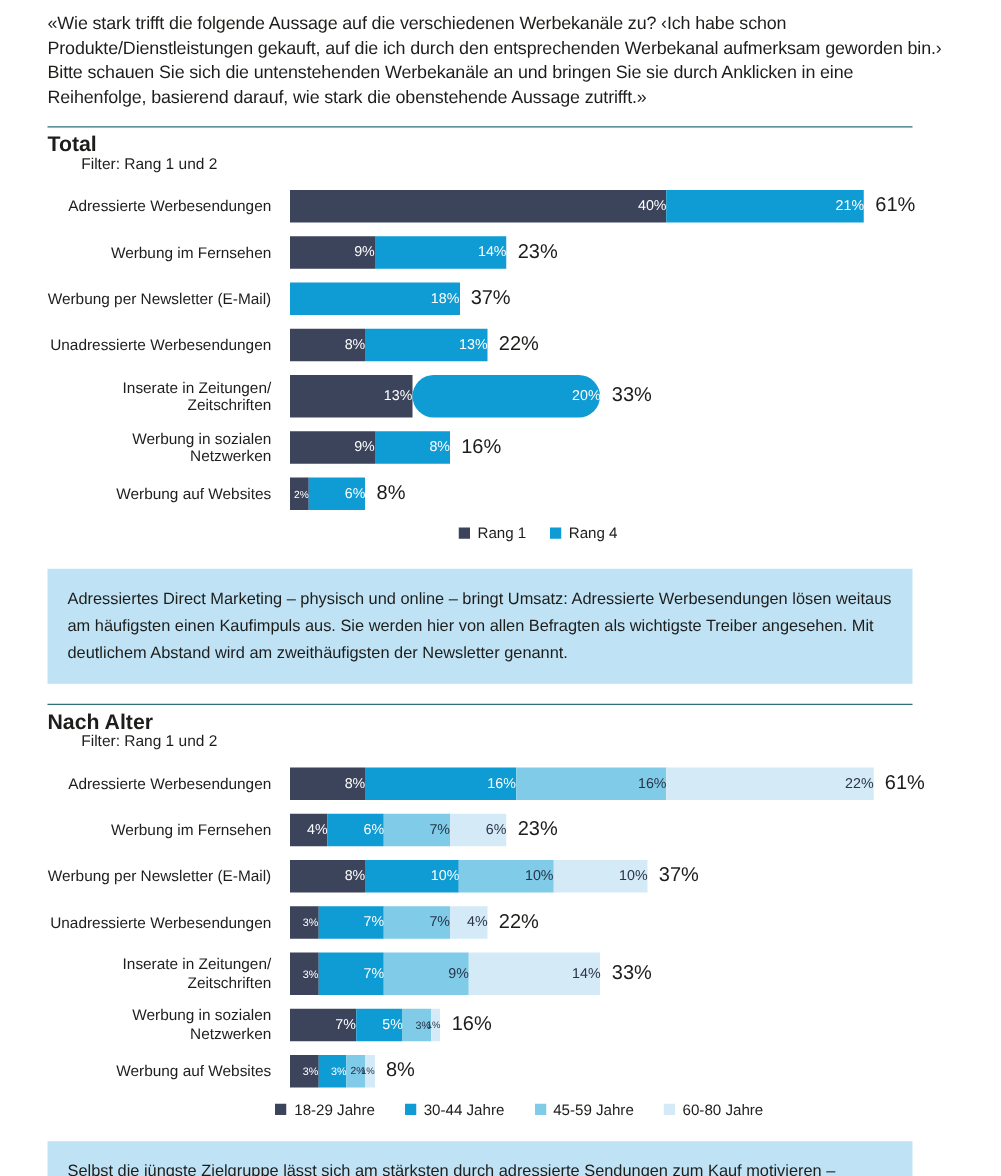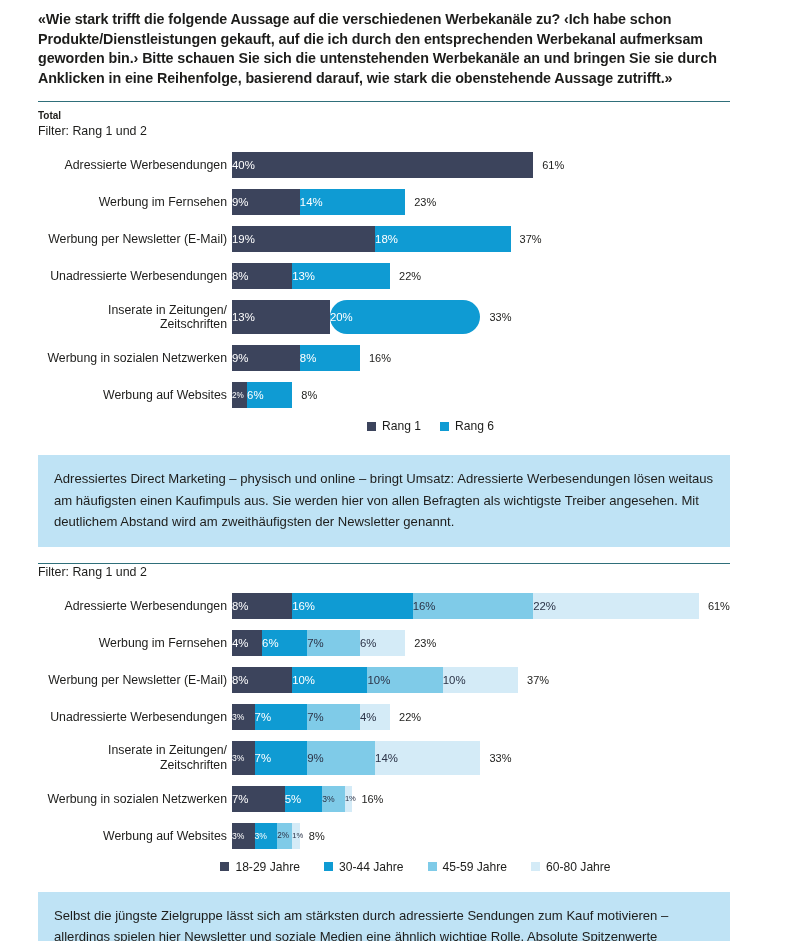--- a/index.html
+++ b/index.html
@@ -13,99 +13,100 @@
     overflow: hidden;
   }
   .page { position: relative; width: 801px; height: 941px; padding: 0; }
 
   
   .intro {
     margin: 10px 38px 0 38px;
   }
   .intro-question {
     font-size: 14.3px;
-    font-weight: bold;
+    font-weight: normal;
     line-height: 19.6px;
     letter-spacing: -0.1px;
     color: #1d1d1b;
   }
   .intro-scale {
     margin-top: 7px;
     font-size: 12.3px;
     line-height: 15px;
     color: #1d1d1b;
   }
 
   
   .section { margin: 0 38px; }
   .rule {
     height: 1px;
     background: #2f6f7a;
     margin-top: 13px;
     width: 692px;
   }
   .sec-title {
-    font-size: 10px;
+    font-size: 17px;
     font-weight: bold;
     margin-top: 7px;
     line-height: 14px;
   }
   .sec-filter {
     font-size: 12.4px;
     line-height: 15px;
     margin-top: 1px;
+    margin-left: 27px;
   }
 
   
   .chart { margin-top: 13px; }
   .row {
     display: flex;
     align-items: center;
     height: 26px;
     margin-bottom: 11px;
   }
   .row.tall { height: 34px; }
   .rowlabel {
     width: 194px;
     flex: 0 0 194px;
     text-align: right;
-    padding-right: 5px;
+    padding-right: 15px;
     font-size: 12.3px;
     line-height: 14.5px;
     color: #1d1d1b;
     white-space: pre-line;
   }
   .bars {
     position: relative;
     flex: 1 1 auto;
     height: 100%;
     display: flex;
     align-items: stretch;
   }
   .seg {
     height: 100%;
     display: flex;
     align-items: center;
-    justify-content: flex-start;
+    justify-content: flex-end;
     font-size: 11.4px;
     overflow: visible;
     white-space: nowrap;
   }
   .seg span { pointer-events:none; }
   .seg.dark  { background: #3c445c; color:#ffffff; }
   .seg.cyan  { background: #0f9bd3; color:#ffffff; }
   .seg.lblue { background: #7fcbe8; color:#2b3347; }
   .seg.vlblue{ background: #d4ebf7; color:#2b3347; }
   .seg.tiny span { font-size: 8.6px; }
   .seg.micro span { font-size: 8.2px; }
   .total {
     display: flex;
     align-items: center;
     padding-left: 9px;
-    font-size: 11px;
+    font-size: 16px;
     color: #1d1d1b;
     white-space: nowrap;
   }
 
   
   .legend {
     display: flex;
     justify-content: center;
     align-items: flex-start;
     gap: 19px;
@@ -154,41 +155,41 @@
     <div class="sec-title">Total</div>
     <div class="sec-filter">Filter: Rang 1 und 2</div>
 
     <div class="chart" id="chart-total">
         <div class="row">
           <div class="rowlabel">Adressierte Werbesendungen</div>
           <div class="bars">
             <div class="seg dark" style="width: 301.2px; flex: 0 0 301.2px;">
               <span>40%</span>
             </div>
+            <div class="seg cyan" style="width: 158.1px; flex: 0 0 158.1px;">
+              <span>21%</span>
+            </div>
             <div class="total">61%</div>
           </div>
         </div>
         <div class="row">
           <div class="rowlabel">Werbung im Fernsehen</div>
           <div class="bars">
             <div class="seg dark" style="width: 67.8px; flex: 0 0 67.8px;">
               <span>9%</span>
             </div>
             <div class="seg cyan" style="width: 105.4px; flex: 0 0 105.4px;">
               <span>14%</span>
             </div>
             <div class="total">23%</div>
           </div>
         </div>
         <div class="row">
           <div class="rowlabel">Werbung per Newsletter (E-Mail)</div>
           <div class="bars">
-            <div class="seg dark" style="width: 143.1px; flex: 0 0 143.1px;">
-              <span>19%</span>
-            </div>
             <div class="seg cyan" style="width: 135.5px; flex: 0 0 135.5px;">
               <span>18%</span>
             </div>
             <div class="total">37%</div>
           </div>
         </div>
         <div class="row">
           <div class="rowlabel">Unadressierte Werbesendungen</div>
           <div class="bars">
             <div class="seg dark" style="width: 60.2px; flex: 0 0 60.2px;">
@@ -239,29 +240,30 @@
         </div>
       </div>
 
     <div class="legend" id="legend-total">
         <div class="legend-item">
           <span class="swatch sw-dark"></span>
           <span>Rang 1</span>
         </div>
         <div class="legend-item">
           <span class="swatch sw-cyan"></span>
-          <span>Rang 6</span>
+          <span>Rang 4</span>
         </div>
       </div>
   </div>
 
   <div class="callout">Adressiertes Direct Marketing – physisch und online – bringt Umsatz: Adressierte Werbesendungen lösen weitaus am häufigsten einen Kaufimpuls aus. Sie werden hier von allen Befragten als wichtigste Treiber angesehen. Mit deutlichem Abstand wird am zweithäufigsten der Newsletter genannt.</div>
 
   <div class="section" style="margin-top:16px;">
     <div class="rule"></div>
+    <div class="sec-title">Nach Alter</div>
     <div class="sec-filter">Filter: Rang 1 und 2</div>
 
     <div class="chart" id="chart-age">
         <div class="row">
           <div class="rowlabel">Adressierte Werbesendungen</div>
           <div class="bars">
             <div class="seg dark" style="width: 60.2px; flex: 0 0 60.2px;">
               <span>8%</span>
             </div>
             <div class="seg cyan" style="width: 120.5px; flex: 0 0 120.5px;">

